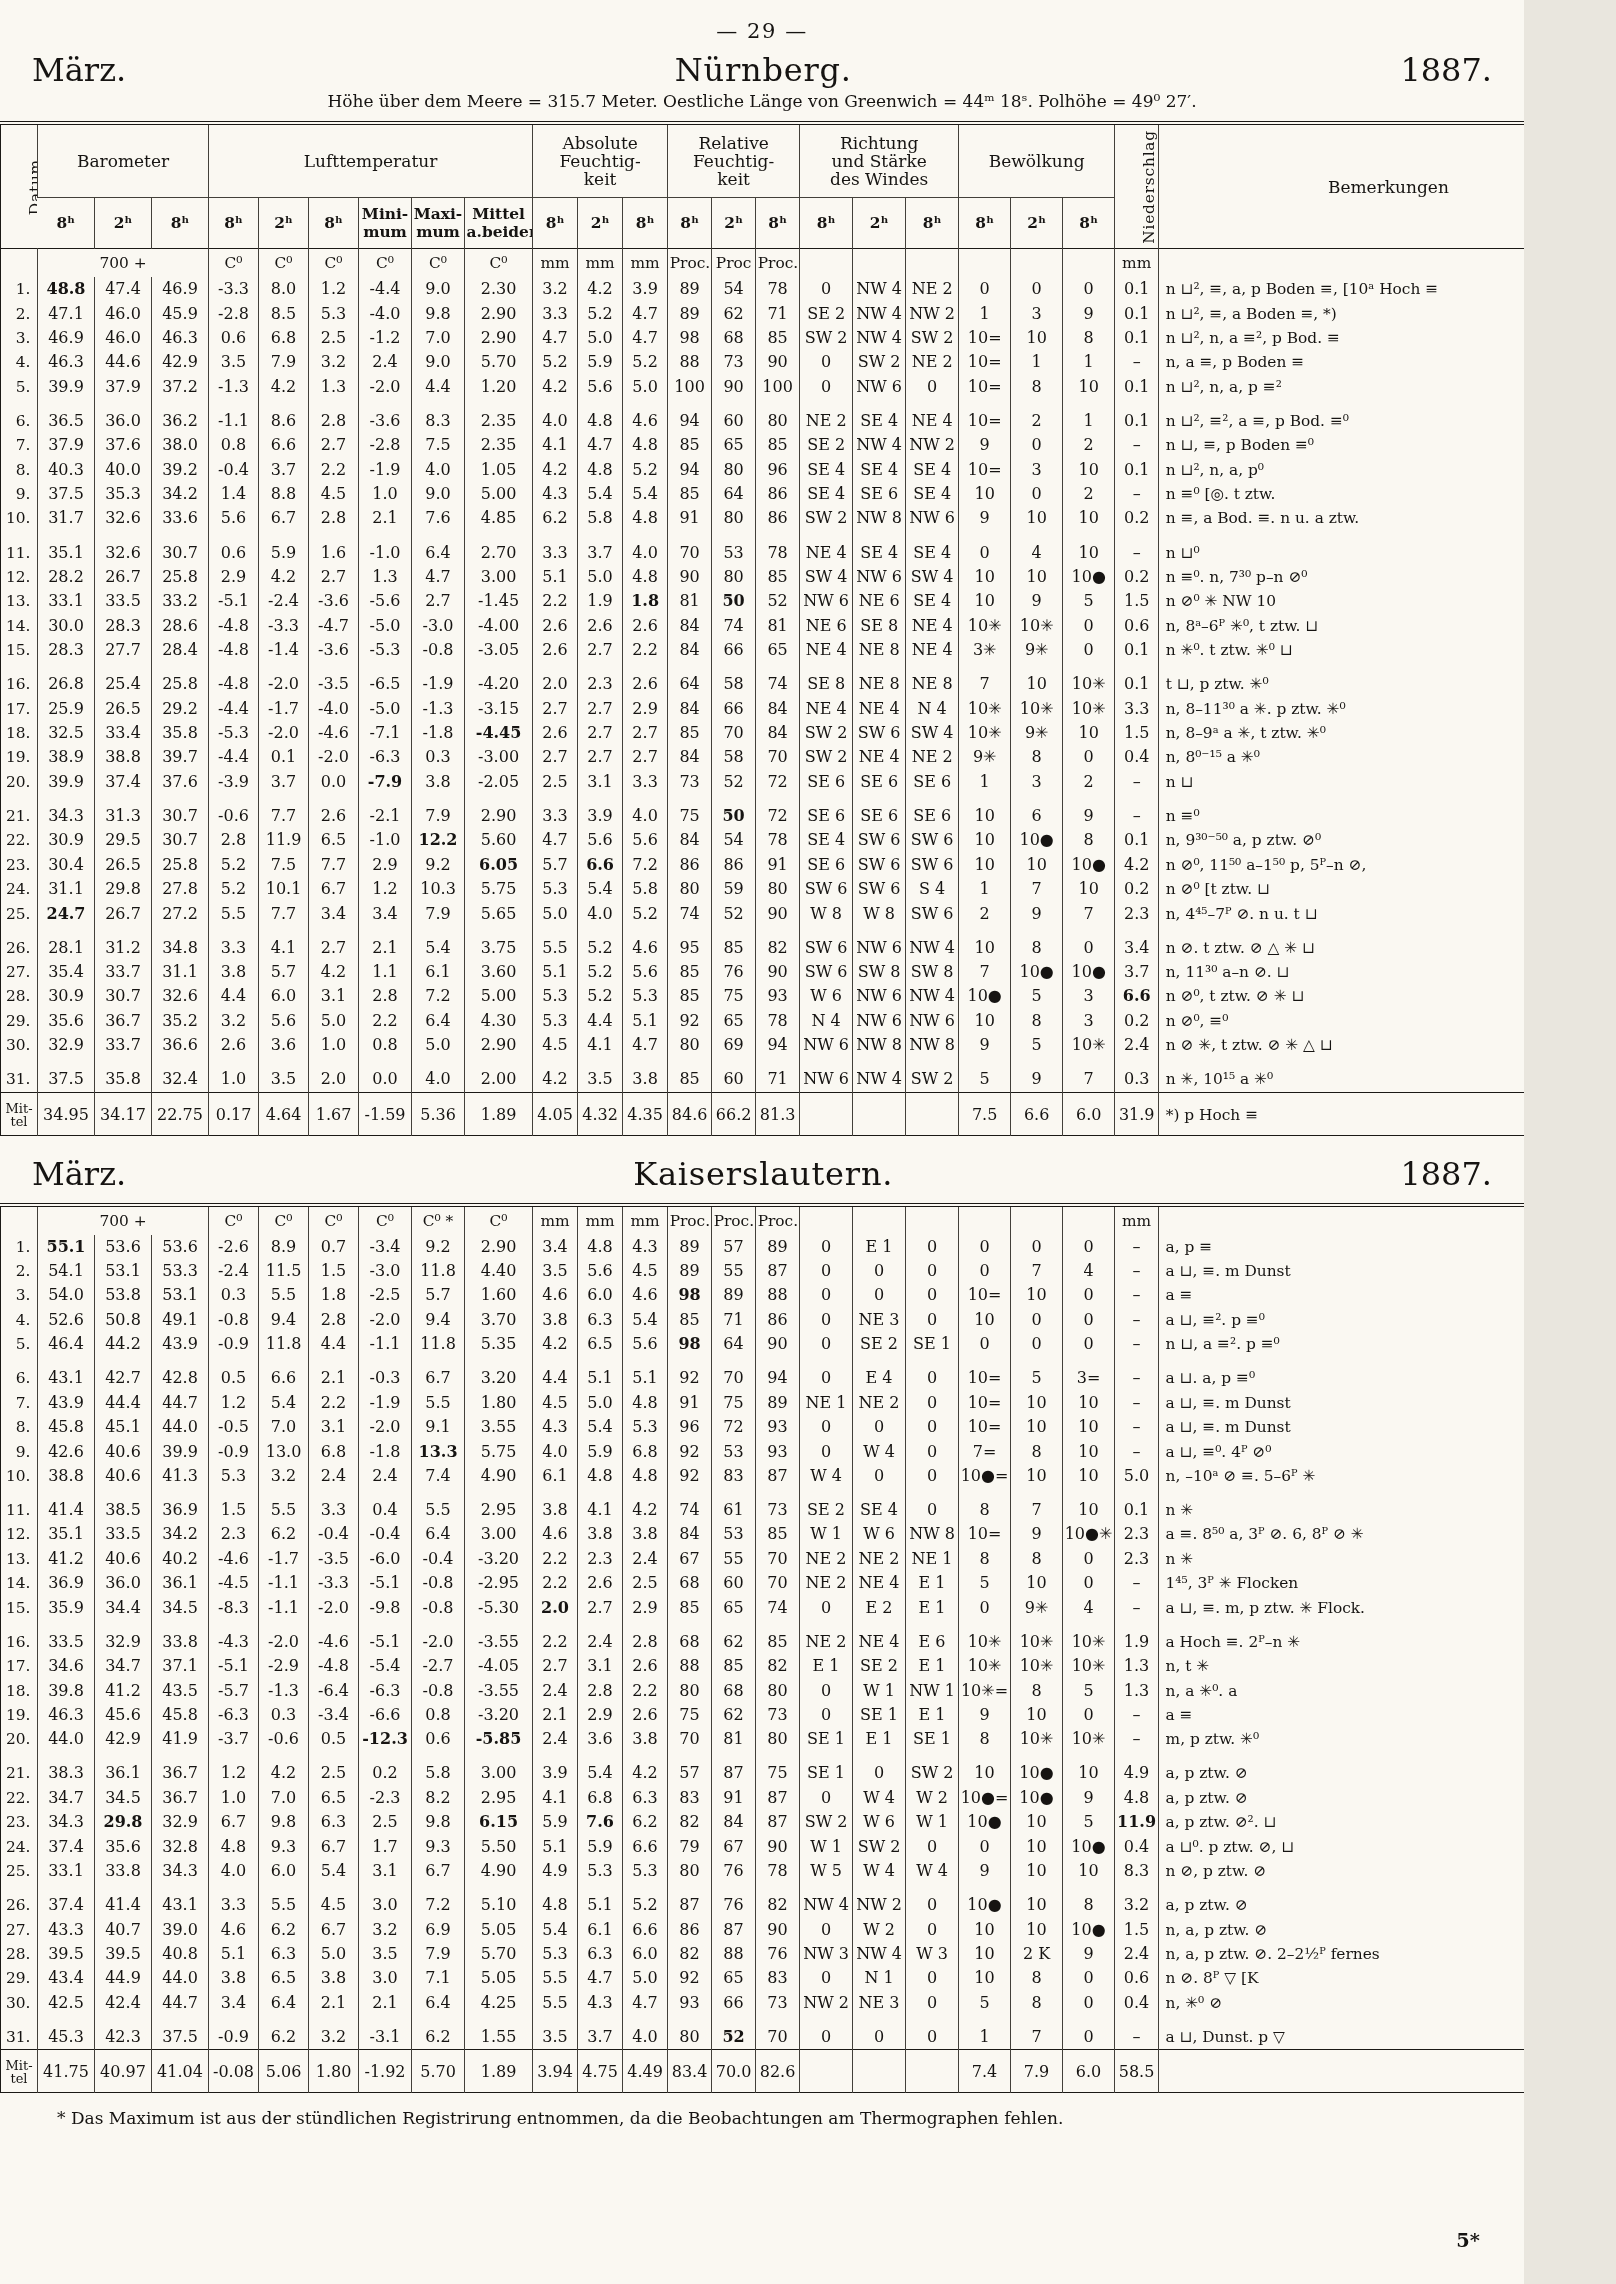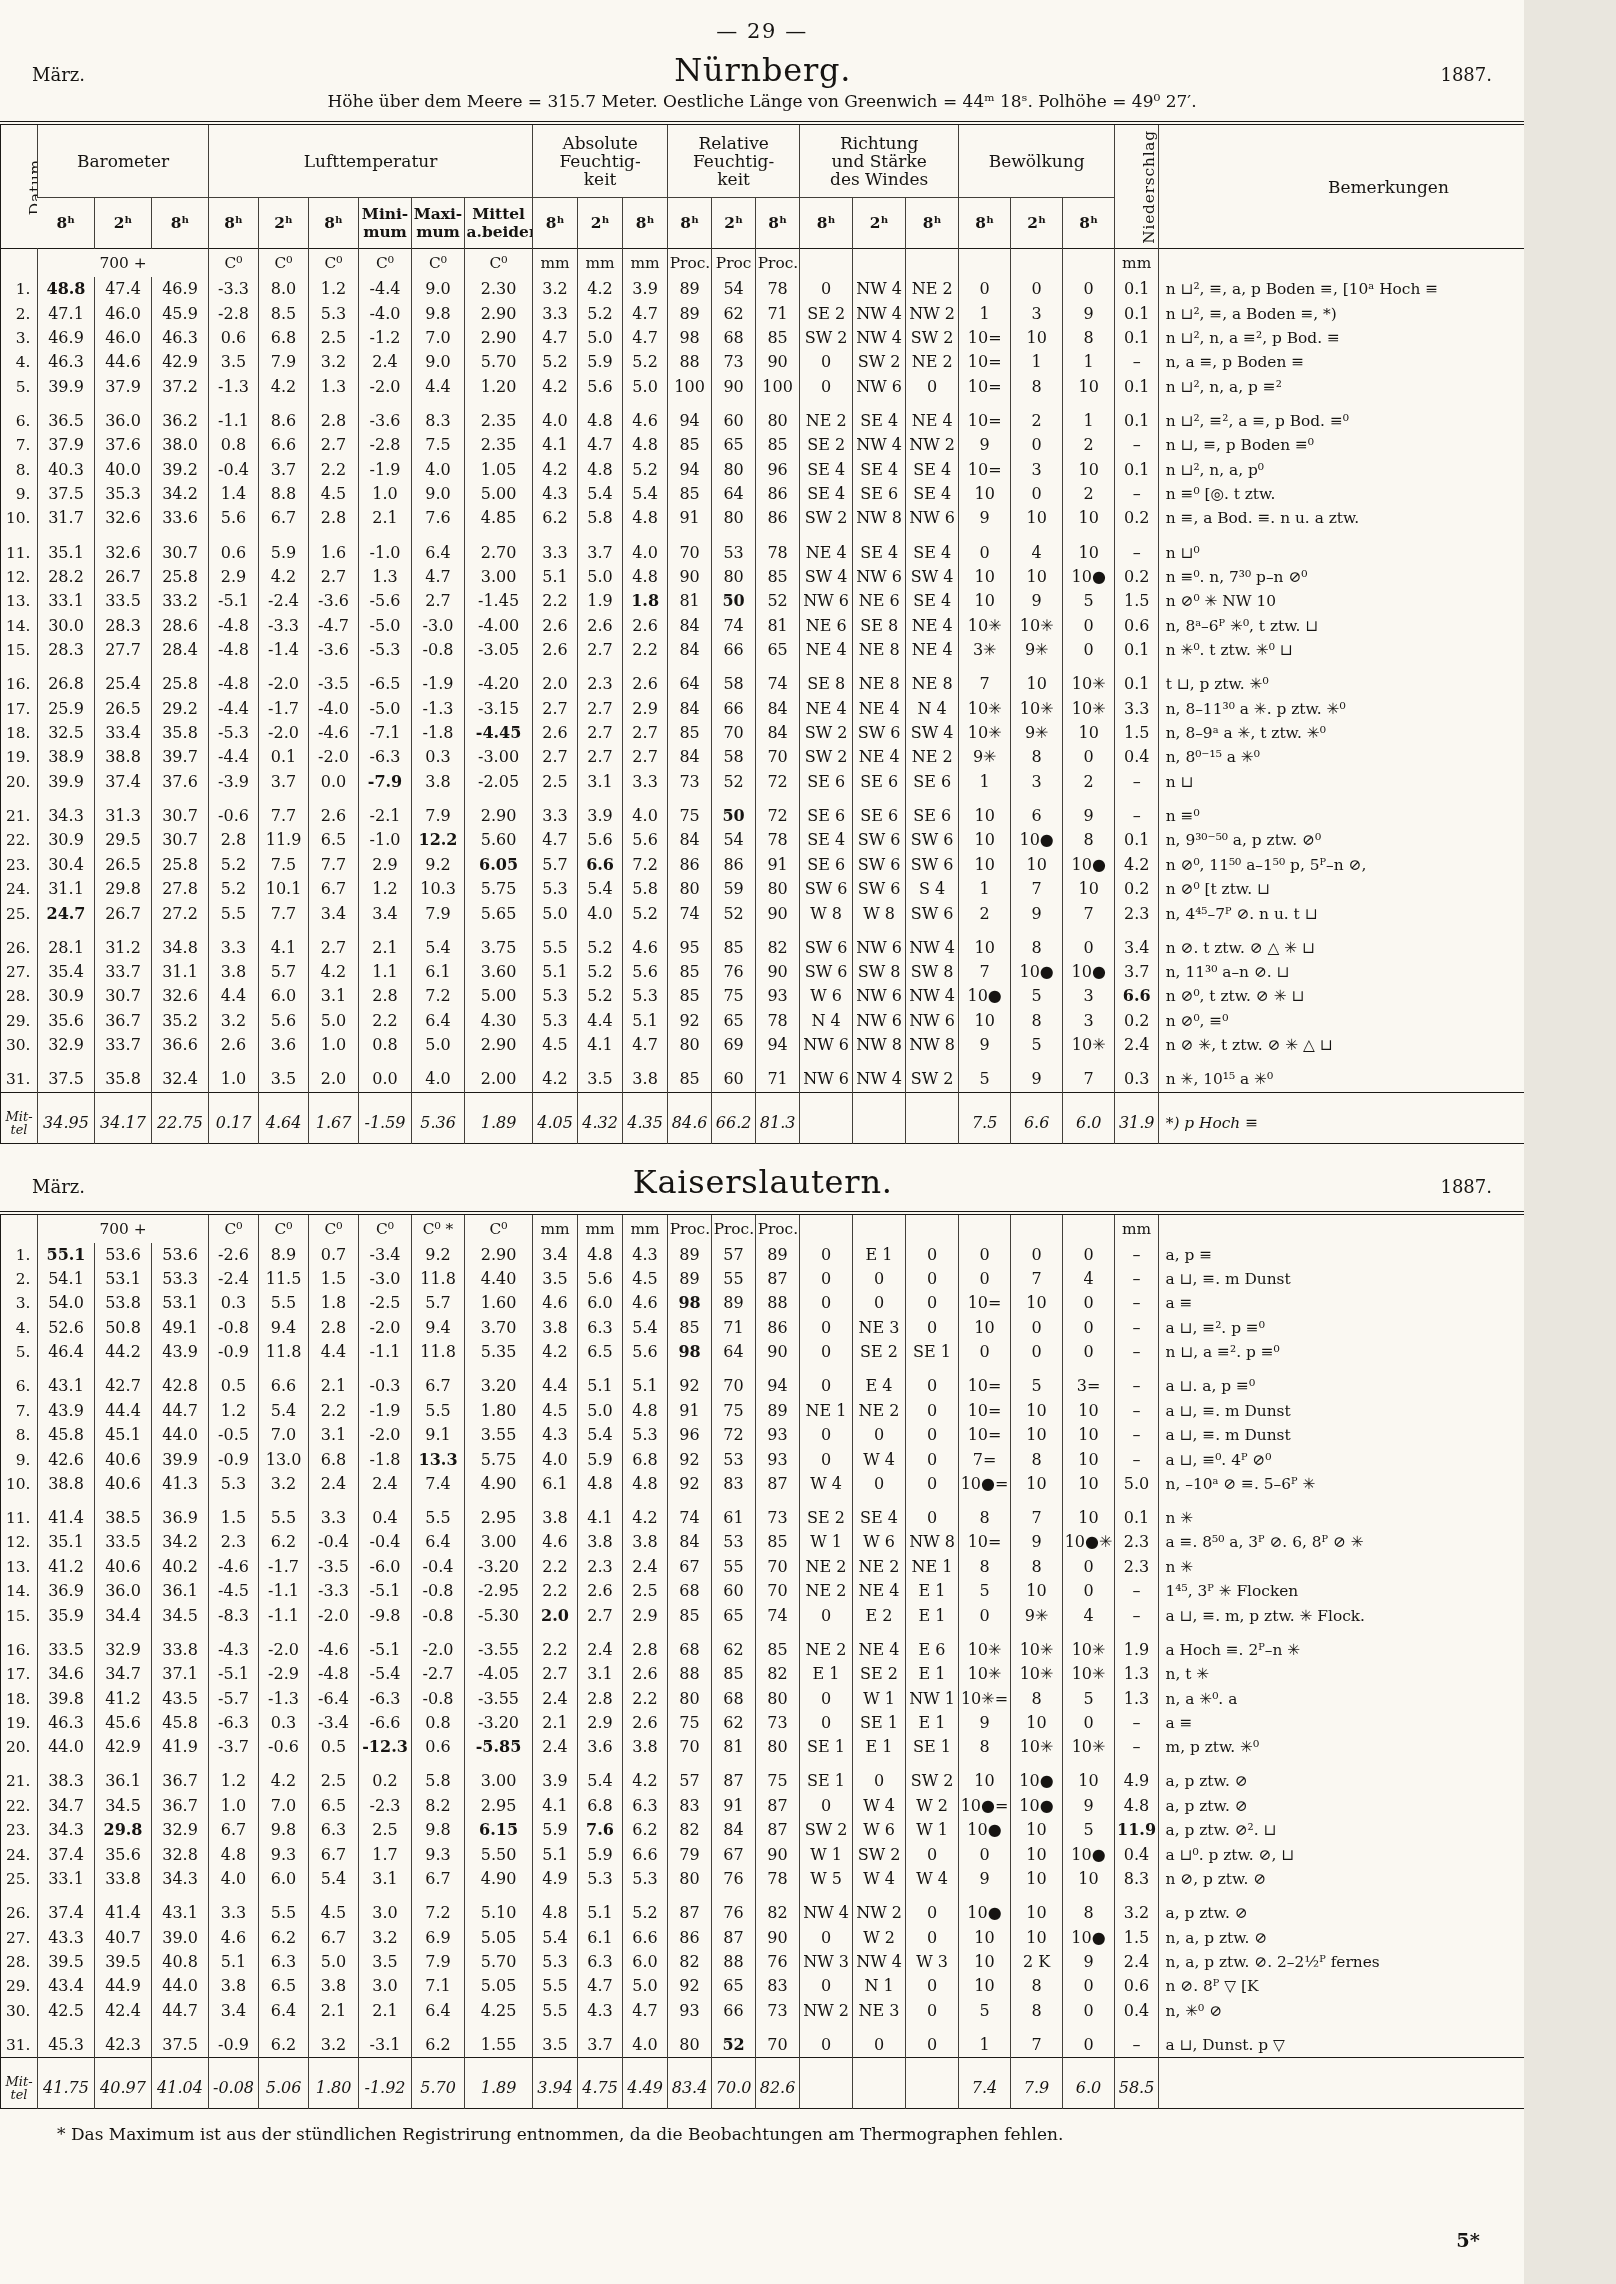--- a/index.html
+++ b/index.html
@@ -13,21 +13,21 @@
     background:#faf8f2;
     color:#161412;
     position:relative;
     overflow:hidden;
   }
   .page-number { text-align:center; padding-top:19.4px; font-size:21px; letter-spacing:1.6px; }
   .title-row {
     display:flex; justify-content:space-between; align-items:baseline;
     margin:8px 32px 0 32px;
   }
-  .month,.year { font-size:18px; }
+  .month,.year { font-size:32px; }
   .station { font-size:32px; letter-spacing:0.8px; }
   .subtitle { text-align:center; font-size:17px; margin-top:2px; }
 
   table.obs-table {
     border-collapse:collapse; table-layout:fixed;
     width:1594px; margin:9.7px auto 0 auto;
     border:1.6px solid #1b1916;
     border-top:4px double #1b1916;
     background:#faf8f2;
   }
@@ -46,21 +46,21 @@
   tr.h2 th { font-weight:bold; font-size:15.4px; padding:4px 1.6px; }
   .pre { white-space:pre-line; }
   .vtext {
     writing-mode:vertical-rl; transform:rotate(180deg);
     margin:0 auto; font-size:15.4px; letter-spacing:0.8px; white-space:nowrap;
   }
   tr.units-row td { font-size:15.4px; padding:4.8px 1.6px; }
   tr.gap td { padding-top:13px; }
   td.day { text-align:right; padding-right:6.5px; font-size:15.4px; }
   td.bem { text-align:left; padding-left:6.5px; font-size:15.4px; }
-  tr.mittel-row td { border-top:1.6px solid #1b1916; padding-top:17px; padding-bottom:7.3px;font-style:italic; }
+  tr.mittel-row td { border-top:1.6px solid #1b1916; padding-top:9px; padding-bottom:7.3px; }
   .mittel-label { white-space:pre-line !important; font-size:13px !important; line-height:13px !important; text-align:center !important; padding-right:1.6px !important; }
   b { font-weight:bold; }
   .footnote-row { margin:14.5px 0 0 57px; font-size:17px; }
   .sheet-mark { position:absolute; right:44px; bottom:32px; font-size:19.4px; font-weight:bold; }
 </style>
 </head>
 <body>
 
 <div class="sheet">
 

